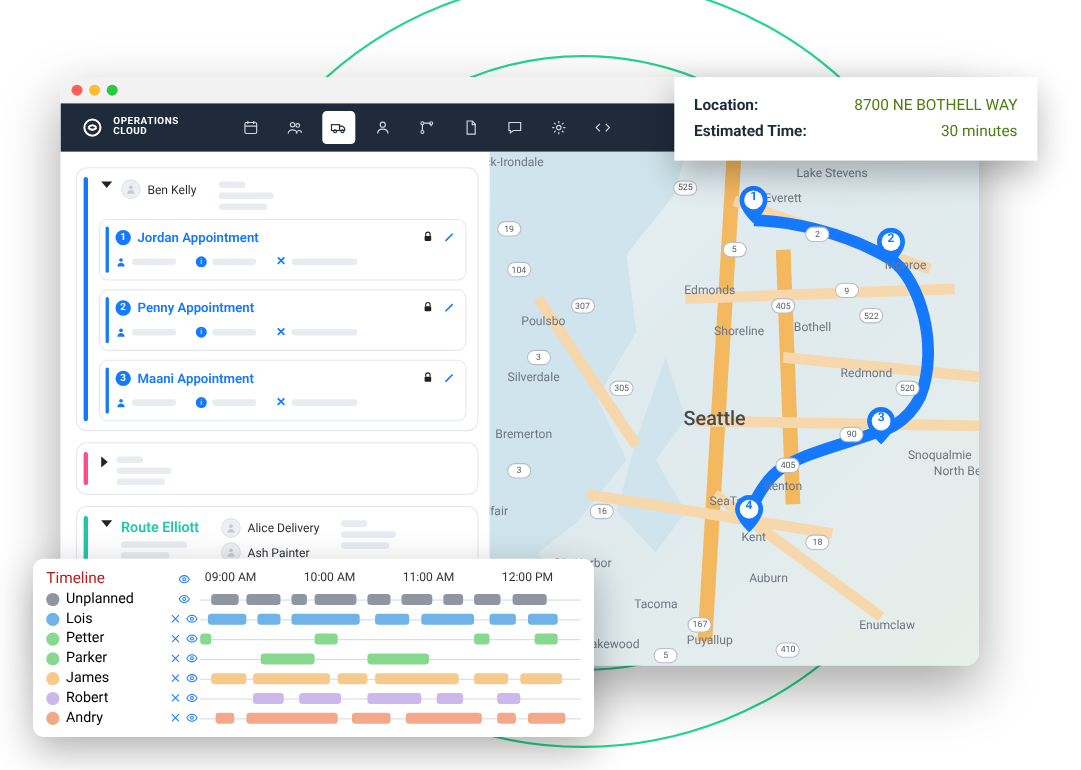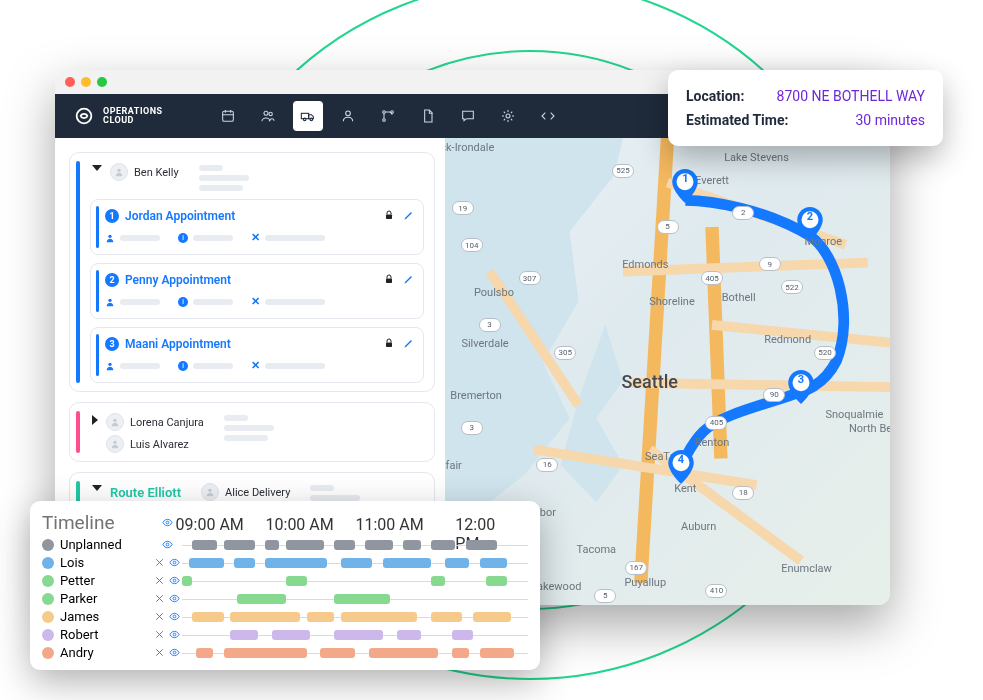--- a/index.html
+++ b/index.html
@@ -93,40 +93,40 @@
   .pin { position:absolute; width:26px; height:34px; transform: translate(-50%, -100%); pointer-events:none; }
   .pin svg { width:100%; height:100%; }
   .pin .num { position:absolute; left:0; right:0; top:3px; text-align:center; font-size:11px; font-weight:700; color:#1479ff; }
   .city-label { position:absolute; color:#6e7680; font-size:11px; transform:translate(-50%,-50%); white-space:nowrap; }
   .city-label.big { font-size:18px; color:#44494f; font-weight:500; }
   .shield { position:absolute; width:22px; height:14px; background:#fff; border:1px solid #b7bec8; border-radius:7px; font-size:8px; color:#555e6b; display:flex; align-items:center; justify-content:center; transform:translate(-50%,-50%); }
 
   
   .tooltip-card {
     position:absolute; right:40px; top:70px;
-    width:275px; background:#fff; border-radius:10px;
+    width:330px; background:#fff; border-radius:0;
     box-shadow:0 12px 30px rgba(0,0,0,.28);
     padding:14px 18px; z-index:50;
   }
   .tt-row { display:flex; justify-content:space-between; font-size:14px; color:#1f2a3a; padding:4px 0; }
   .tt-label { font-weight:700; }
-  .tt-val { color:#6d28d9; }
+  .tt-val { color:#4d7c0f; }
 
   
   .timeline-card {
     position:absolute; left:30px; bottom:30px;
     width:510px; background:#fff; border-radius:10px;
     box-shadow:0 12px 36px rgba(0,0,0,.3);
     padding:10px 12px; z-index:40;
     font-size:12px;
   }
   .tl-grid { display:grid; grid-template-columns: 110px 30px 1fr; row-gap:3px; align-items:center; }
-  .tl-head-label { font-size:19px; color:#737373; }
+  .tl-head-label { font-size:14px; color:#b91c1c; }
   .tl-hours { position:relative; height:16px; }
-  .tl-hours span { position:absolute; top:0; font-size:16px; color:#333; transform:translateX(-50%); }
+  .tl-hours span { position:absolute; top:0; font-size:11px; color:#333; transform:translateX(-50%); }
   .tl-name { display:flex; align-items:center; gap:6px; font-size:13px; }
   .tl-dot2 { width:12px; height:12px; border-radius:50%; }
   .tl-icons { display:flex; gap:4px; align-items:center; justify-content:center; }
   .tl-icons svg { width:11px; height:11px; }
   .lane { position:relative; height:14px; }
   .lane .axis { position:absolute; left:0; right:0; top:50%; height:1px; background:#d7dbe2; }
   .lane .bar { position:absolute; top:2px; height:10px; border-radius:3px; }
 </style>
 </head>
 <body>
@@ -347,40 +347,20 @@
                 <span class="meta-skel" style="width:60px;"></span>
               </span>
             </div>
           </div>
         </div>
         <div class="route-card">
           <div class="route-stripe" style="background: rgb(255, 77, 141);"></div>
           <div class="route-head">
             <span class="caret right"></span>
             <div class="route-meta" style="flex: 1 1 0%;">
-              <div class="asg-col" style="margin-top: 2px;">
-                <div class="asg-row">
-                  <span class="avatar">
-                    <svg viewBox="0 0 24 24">
-                      <circle cx="12" cy="8" r="4"></circle>
-                      <path d="M4 22c0-5 4-8 8-8s8 3 8 8z"></path>
-                    </svg>
-                  </span>
-                  <span class="asg-name">Lorena Canjura</span>
-                </div>
-                <div class="asg-row">
-                  <span class="avatar">
-                    <svg viewBox="0 0 24 24">
-                      <circle cx="12" cy="8" r="4"></circle>
-                      <path d="M4 22c0-5 4-8 8-8s8 3 8 8z"></path>
-                    </svg>
-                  </span>
-                  <span class="asg-name">Luis Alvarez</span>
-                </div>
-              </div>
               <div class="skeleton-col" style="margin-top: 4px;">
                 <div class="skel w3"></div>
                 <div class="skel w4"></div>
                 <div class="skel w2"></div>
               </div>
             </div>
           </div>
         </div>
         <div class="route-card">
           <div class="route-stripe" style="background: rgb(31, 201, 166);"></div>

